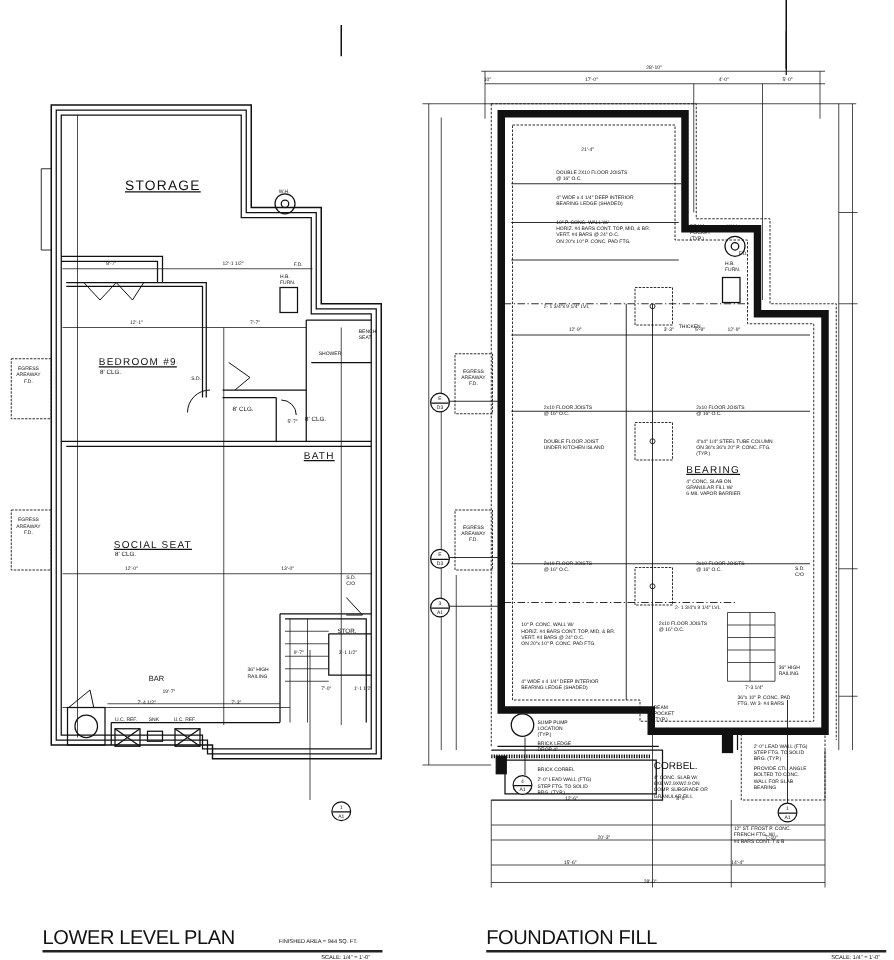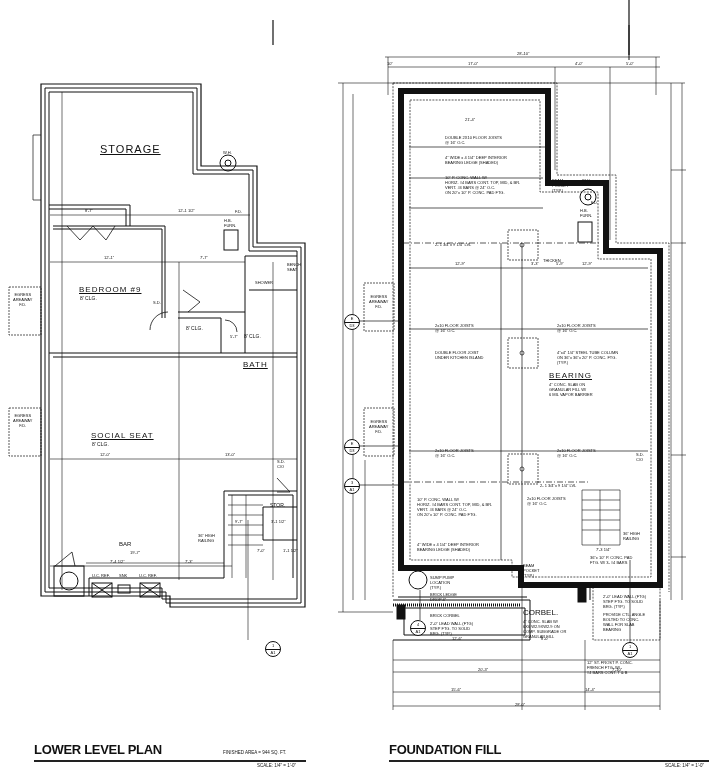--- a/index.html
+++ b/index.html
@@ -3,21 +3,21 @@
 <meta charset="utf-8">
 <style>
   html,body{margin:0;padding:0;background:#fff;}
   body{width:715px;height:768px;position:relative;overflow:hidden;font-family:"Liberation Sans",sans-serif;color:#111;}
   svg{position:absolute;left:0;top:0;}
   .lbl{position:absolute;font-family:"Liberation Sans",sans-serif;color:#111;white-space:nowrap;line-height:1;}
   .room{font-size:11px;letter-spacing:1px;text-decoration:underline;}
   .room-sub{font-size:5px;}
   .note{font-size:4px;line-height:5px;white-space:pre;}
   .dim{font-size:4px;}
-  .title{font-size:13px;font-weight:bold;letter-spacing:-0.3px;}
+  .title{font-size:16px;font-weight:normal;letter-spacing:-0.3px;}
   .tline{position:absolute;height:2px;background:#222;}
   .meta{font-size:4.5px;}
   .callout{position:absolute;width:14px;height:14px;border:1px solid #111;border-radius:50%;background:#fff;font-size:4px;text-align:center;}
   .callout .top{display:block;height:7px;line-height:8px;border-bottom:1px solid #111;}
   .callout .bot{display:block;line-height:6px;}
 </style>
 </head>
 <body>
 
 <svg width="715" height="768" viewBox="0 0 715 768">

